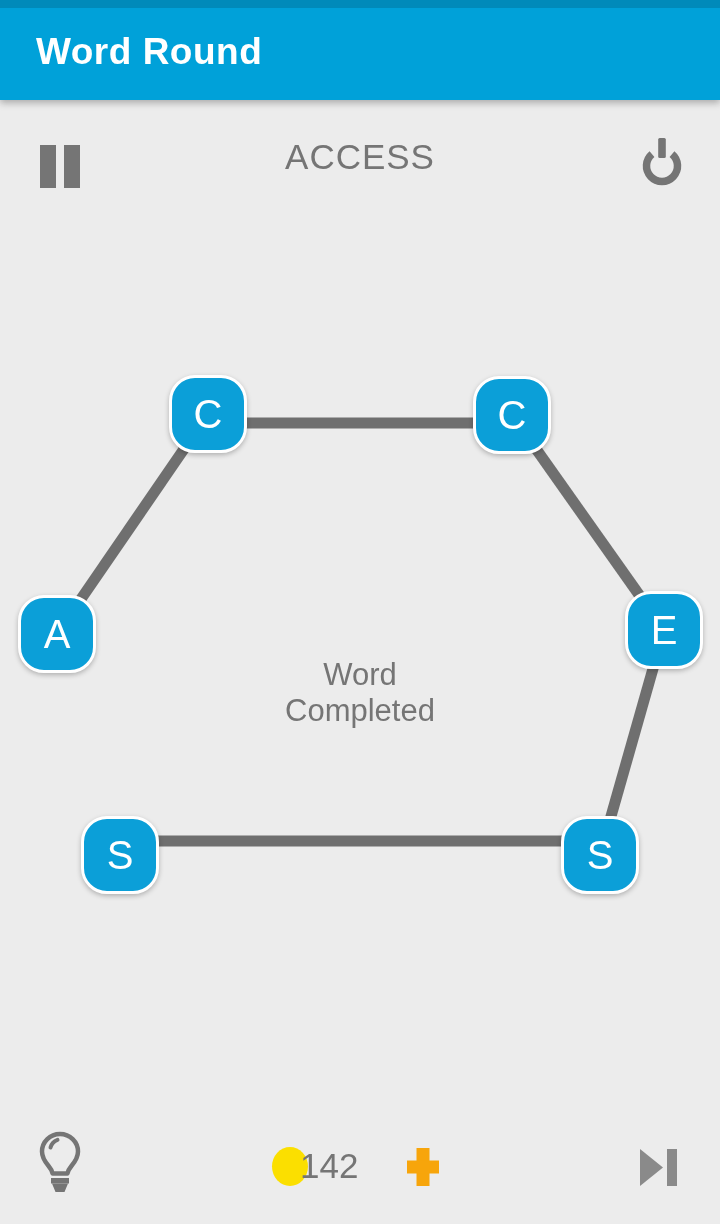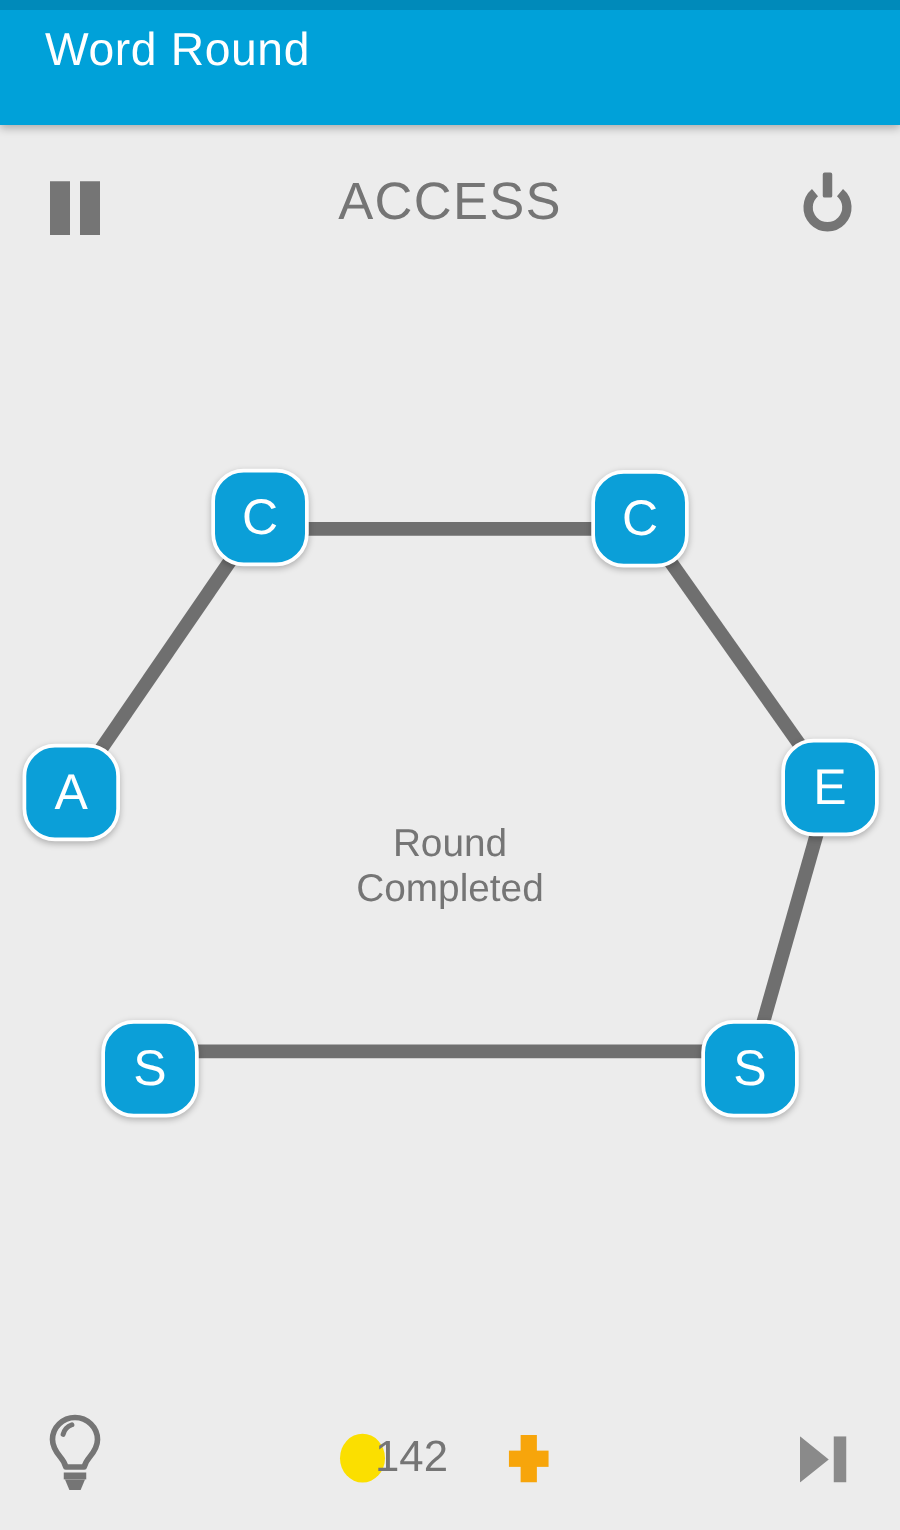--- a/index.html
+++ b/index.html
@@ -14,31 +14,31 @@
 
   
   .appbar {
     position: absolute; top: 0; left: 0; width: 720px; height: 100px;
     background: var(--app-bar, #00a1d9);
     box-shadow: 0 3px 7px rgba(0,0,0,0.28);
     z-index: 3;
   }
   .status-strip { position: absolute; top: 0; left: 0; width: 100%; height: 8px; background: rgba(0,0,0,0.14); }
   .app-title {
-    position: absolute; left: 36px; top: 19px;
-    font-size: 37px; font-weight: normal; color: #ffffff; letter-spacing: 0.5px;
+    position: absolute; left: 36px; top: 31px;
+    font-size: 37px; font-weight: bold; color: #ffffff; letter-spacing: 0.5px;
     margin: 0;
   }
 
   
   .pause-btn { position: absolute; left: 40px; top: 145px; width: 40px; height: 43px; display: flex; gap: 8px; z-index: 2; }
   .pause-bar { width: 16px; height: 43px; background: var(--icon-gray, #757575); }
   .word-label {
     position: absolute; top: 137px; left: 0; width: 720px; text-align: center;
-    font-size: 42px; color: var(--text-gray, #757575); letter-spacing: 1px; z-index: 1;
+    font-size: 35px; color: var(--text-gray, #757575); letter-spacing: 1px; z-index: 1;
   }
   .power-btn { position: absolute; left: 639px; top: 137px; width: 46px; height: 56px; z-index: 2; }
 
   
   .lines-svg { position: absolute; top: 0; left: 0; width: 720px; height: 1224px; pointer-events: none; z-index: 1; }
   .tile {
     position: absolute; width: 78px; height: 78px;
     background: var(--tile, #0b9fd8);
     border: 3px solid #ffffff; border-radius: 26px;
     box-shadow: 0 2px 5px rgba(0,0,0,0.25);
@@ -106,21 +106,21 @@
   </svg>
 
   <div class="tile tile-c1">C</div>
   <div class="tile tile-c2">C</div>
   <div class="tile tile-a">A</div>
   <div class="tile tile-e">E</div>
   <div class="tile tile-s1">S</div>
   <div class="tile tile-s2">S</div>
 
   <div class="round-message">
-    <div>Round</div>
+    <div>Word</div>
     <div>Completed</div>
   </div>
 
   <button class="hint-btn" aria-label="Hint">
     <svg width="48" height="68" viewBox="0 0 48 68">
       <path d="M24 4 C33.9 4 42 11.9 42 21.6 C42 27.6 39 31.8 35.6 35.8 C33.4 38.4 32 40.6 31.4 43.6 L16.6 43.6 C16 40.6 14.6 38.4 12.4 35.8 C9 31.8 6 27.6 6 21.6 C6 11.9 14.1 4 24 4 Z" fill="none" stroke="#757575" stroke-width="4.5" stroke-linejoin="round"></path>
       <path d="M14.5 17.5 A11 11 0 0 1 21.5 9.8" fill="none" stroke="#757575" stroke-width="4" stroke-linecap="round"></path>
       <rect x="15" y="48" width="18" height="5.5" fill="#757575"></rect>
       <path d="M16 53.5 L32 53.5 L28.5 62 L19.5 62 Z" fill="#757575"></path>
     </svg>

